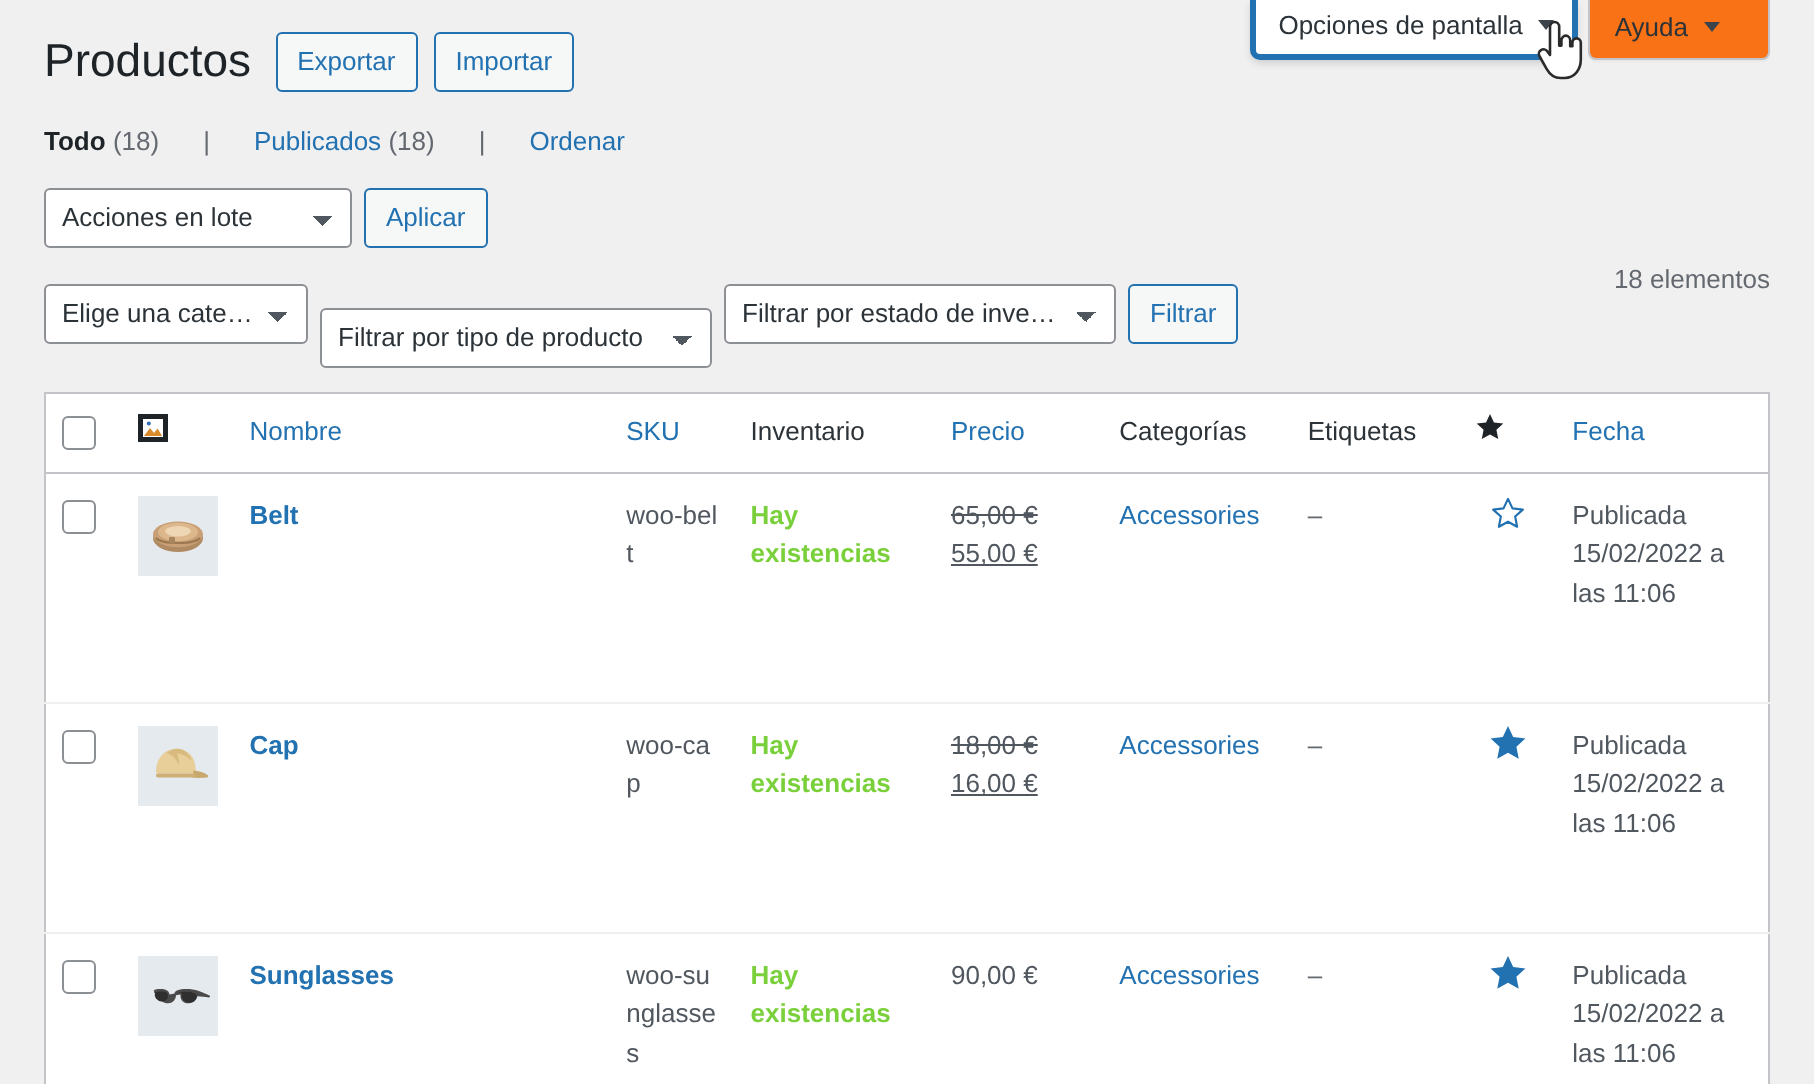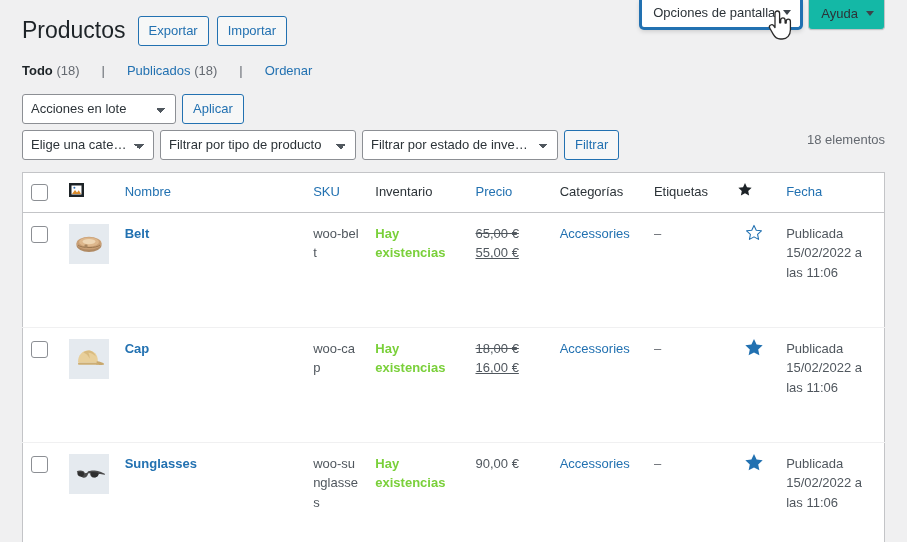--- a/index.html
+++ b/index.html
@@ -15,25 +15,25 @@
   }
   #root { position: relative; width: 907px; height: 542px; border-radius: 27px; }
 
   
   .screen-meta {
     position: absolute; top: 0; right: 22px;
     display: flex; align-items: flex-start; gap: 6px;
     z-index: 30;
   }
   .meta-btn {
-    background: #14b8a6;
+    background: #f97316;
     border: 1px solid #c3c4c7;
     border-top: none;
     border-radius: 0 0 4px 4px;
-    padding: 6px 10px 7px 12px;
+    padding: 6px 24px 7px 12px;
     font-size: 13px; line-height: 1.2;
     color: #2c3338;
     display: flex; align-items: center; gap: 8px;
     cursor: pointer;
     white-space: nowrap;
     box-shadow: 0 1px 1px rgba(0,0,0,.04);
   }
   .meta-btn.focused {
     background: #fff;
     border: 2px solid #2271b1;
@@ -147,21 +147,21 @@
       linear-gradient(135deg, #50575e 50%, transparent 50%);
     background-position: calc(100% - 14px) 13px, calc(100% - 9px) 13px;
     background-size: 5px 5px, 5px 5px;
     background-repeat: no-repeat;
     text-overflow: ellipsis;
     white-space: nowrap;
     overflow: hidden;
   }
   .sel-bulk { width: 154px; }
   .sel-cat { width: 132px; }
-  .sel-type { width: 196px; }
+  .sel-type { width: 196px; margin-top: 24px; }
   .sel-stock { width: 196px; }
   .btn-small {
     background: #f6f7f7;
     border: 1px solid #2271b1;
     color: #2271b1;
     border-radius: 3px;
     font-size: 13px;
     height: 30px;
     padding: 0 10px;
     cursor: pointer;

